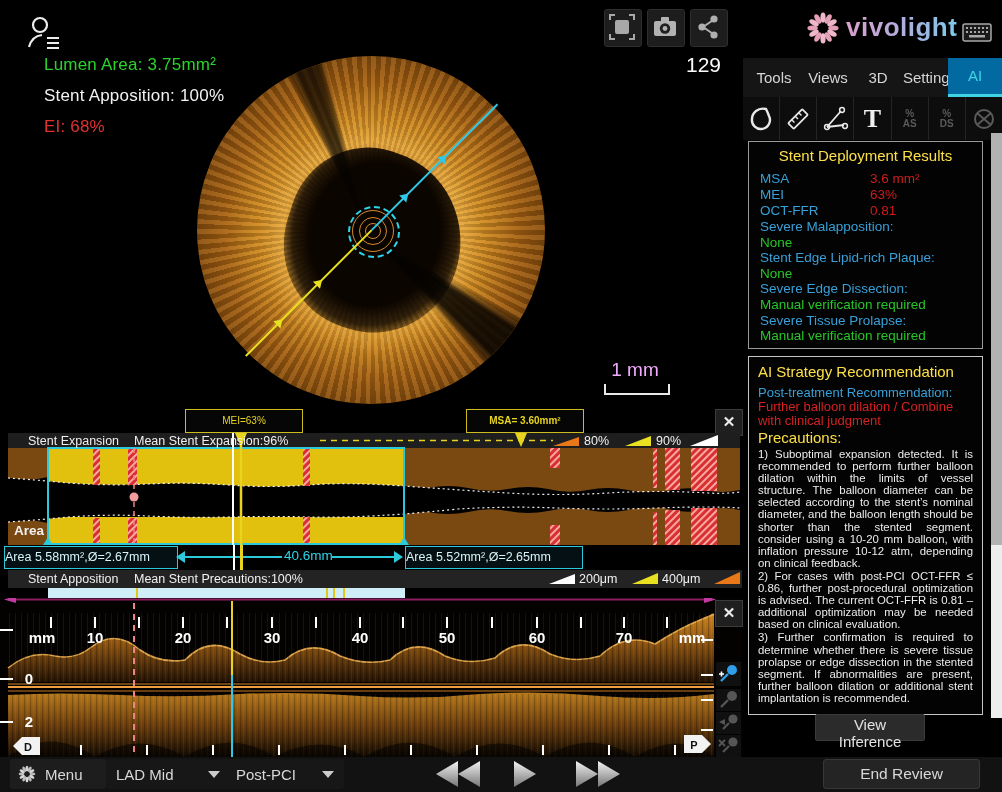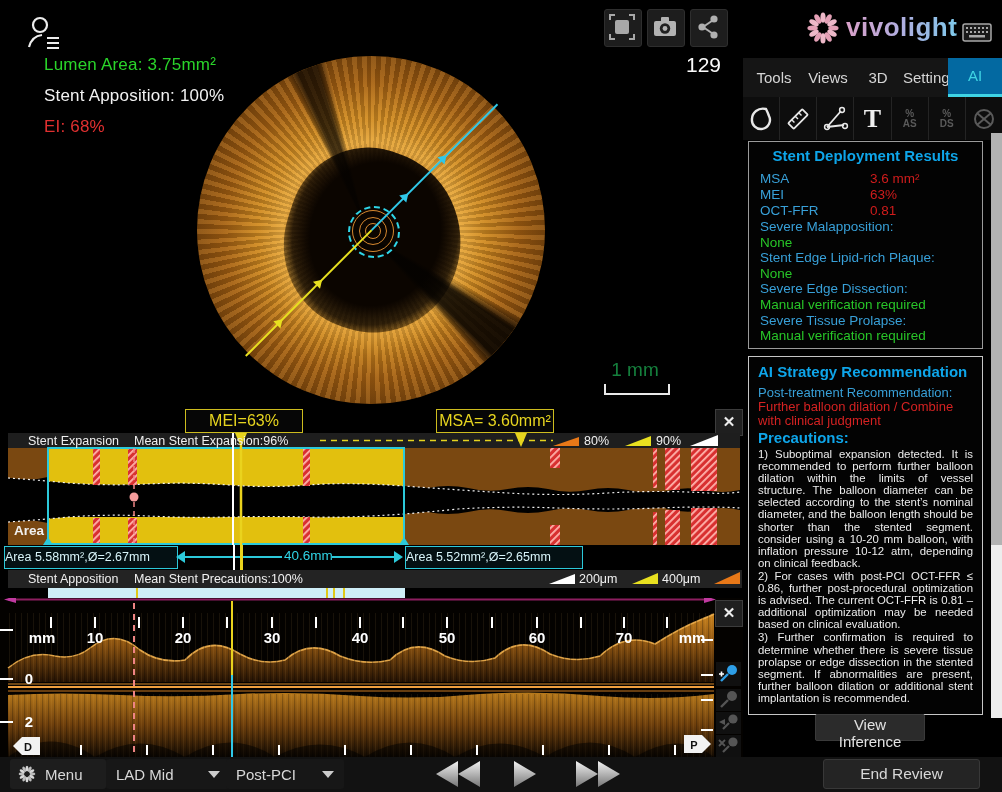--- a/index.html
+++ b/index.html
@@ -35,31 +35,31 @@
         font-size:15px;font-weight:bold;text-align:center;line-height:23px;}
   
   .tab{position:absolute;top:58px;height:39px;line-height:39px;text-align:center;font-size:15px;color:#d6d6d6;}
   #tabbar{position:absolute;left:743px;top:58px;width:259px;height:39px;background:#151515;}
   #toolbar{position:absolute;left:743px;top:97px;width:259px;height:43px;background:#0d0d0d;display:flex;}
   #toolbar .tool{width:37px;height:43px;border-right:1px solid #242424;display:flex;align-items:center;justify-content:center;flex-direction:column;}
   .graytool{color:#5a5a5a;font-size:10px;font-weight:bold;line-height:10px;text-align:center;}
   .panel{position:absolute;left:748px;width:233px;background:#030303;}
   #stent-panel{top:141px;height:206px;border:1px solid #9a9a9a;}
   #ai-panel{top:356px;height:357px;border:1px solid #c6c6c6;}
-  .ptitle{font-size:15px;font-weight:bold;color:#0ea5e9;}
+  .ptitle{font-size:15px;font-weight:normal;color:#fde047;}
   .blue{color:#38a0d8;}
   .redv{color:#d01c1c;}
   .greenv{color:#28c628;}
   .mrow{display:flex;font-size:13.5px;line-height:16px;}
   .mrow .lbl{width:110px;}
   .frow{font-size:13.5px;line-height:15.6px;}
   .aipar{font-size:11.4px;line-height:12.1px;text-align:justify;color:#ececec;margin:0 0 1px 0;}
   
   .ylabel-box{position:absolute;top:409px;height:22px;background:#060606;border:1.5px solid #cdbc1e;color:#e6d41f;
-        font-size:16px;text-align:center;line-height:22px;}
+        font-size:10px;text-align:center;line-height:22px;}
   .cyan-box{position:absolute;top:546px;height:21px;background:rgba(4,17,21,.92);border:1.5px solid #2cc9da;
         color:#d8f4f9;font-size:12.5px;text-align:left;line-height:21px;}
   .wedge-sh{position:absolute;clip-path:polygon(0 100%,100% 100%,100% 0);}
   #appo-row{position:absolute;left:8px;top:570px;width:734px;height:18px;background:#232323;font-size:12.5px;color:#f0f0f0;}
   #appo-strip{position:absolute;left:8px;top:588px;width:734px;height:10px;background:#000;}
   
   #bottombar{position:absolute;left:0;top:757px;width:1002px;height:35px;background:#121212;}
   .bbtn{position:absolute;top:2px;height:30px;background:#1d1d1d;border-radius:3px;color:#d8d8d8;font-size:15px;
         display:flex;align-items:center;}
   .tri{position:absolute;top:4px;width:22px;height:26px;background:linear-gradient(180deg,#f2f2f2,#767676);}
@@ -124,21 +124,21 @@
         <line x1="12" y1="17" x2="23" y2="9.5" stroke="#b0b0b0" stroke-width="2"></line>
         <line x1="12" y1="17" x2="23" y2="24.5" stroke="#b0b0b0" stroke-width="2"></line>
         <circle cx="23" cy="9" r="3.6" fill="#b0b0b0"></circle>
         <circle cx="11" cy="17" r="3.6" fill="#b0b0b0"></circle>
         <circle cx="23" cy="25" r="3.6" fill="#b0b0b0"></circle>
       </svg>
     </div>
 
     <div class="abs" style="left:666px;top:53px;font-size:21px;color:#fafafa;margin-left:20px;">129</div>
 
-    <div class="abs" style="left:604px;top:359px;width:62px;text-align:center;font-size:19px;color:#15803d;">1 mm</div>
+    <div class="abs" style="left:604px;top:359px;width:62px;text-align:center;font-size:19px;color:#f0abfc;">1 mm</div>
     <div class="abs" style="left:604px;top:384px;width:62px;height:9px;border-left:2px solid #e8e8e8;border-right:2px solid #e8e8e8;border-bottom:2px solid #e8e8e8;"></div>
   </div>
 
   <div class="abs" style="left:743px;top:0;width:259px;height:792px;background:#000;">
 
     <svg class="abs" style="left:63px;top:11px;" width="34" height="34" viewBox="0 0 34 34">
       <g>
         <ellipse cx="17" cy="6.6" rx="2.6" ry="5.2" fill="#edb8c8"></ellipse>
         <ellipse cx="17" cy="6.6" rx="2.6" ry="5.2" fill="#e4a0b6" transform="rotate(30 17 17)"></ellipse>
         <ellipse cx="17" cy="6.6" rx="2.6" ry="5.2" fill="#edb8c8" transform="rotate(60 17 17)"></ellipse>
@@ -278,21 +278,21 @@
   </div>
 
   <button class="abs" style="left:815px;top:714px;width:110px;height:27px;background:#2b2b2b;border:1px solid #3a3a3a;border-radius:2px;color:#e2e2e2;font-size:15px;font-family:'Liberation Sans',sans-serif;">View Inference</button>
 
   <div class="abs" style="left:991px;top:133px;width:11px;height:585px;background:#000;">
     <div style="position:absolute;top:0;width:11px;height:412px;background:#b2b2b2;"></div>
     <div style="position:absolute;top:412px;width:11px;height:173px;background:#ededed;"></div>
   </div>
 
   <div class="ylabel-box" style="left:185px;width:116px;">MEI=63%</div>
-  <div class="ylabel-box" style="left:436px;width:116px;">MSA= 3.60mm²</div>
+  <div class="ylabel-box" style="left:466px;width:116px;font-weight:bold;">MSA= 3.60mm²</div>
   <div class="xbtn" style="left:715px;top:409px;">✕</div>
 
   <svg class="abs" id="exp-chart" style="left:8px;top:433px;" width="732" height="112" viewBox="0 0 732 112">
     <defs>
       <pattern id="hatch" width="5" height="5" patternTransform="rotate(45)" patternUnits="userSpaceOnUse">
         <rect width="5" height="5" fill="#d83030"></rect>
           <rect width="1.8" height="5" fill="#ffb4ac"></rect>
       </pattern>
     </defs>
     <rect x="0" y="0" width="732" height="15" fill="#1e1e1e"></rect>

